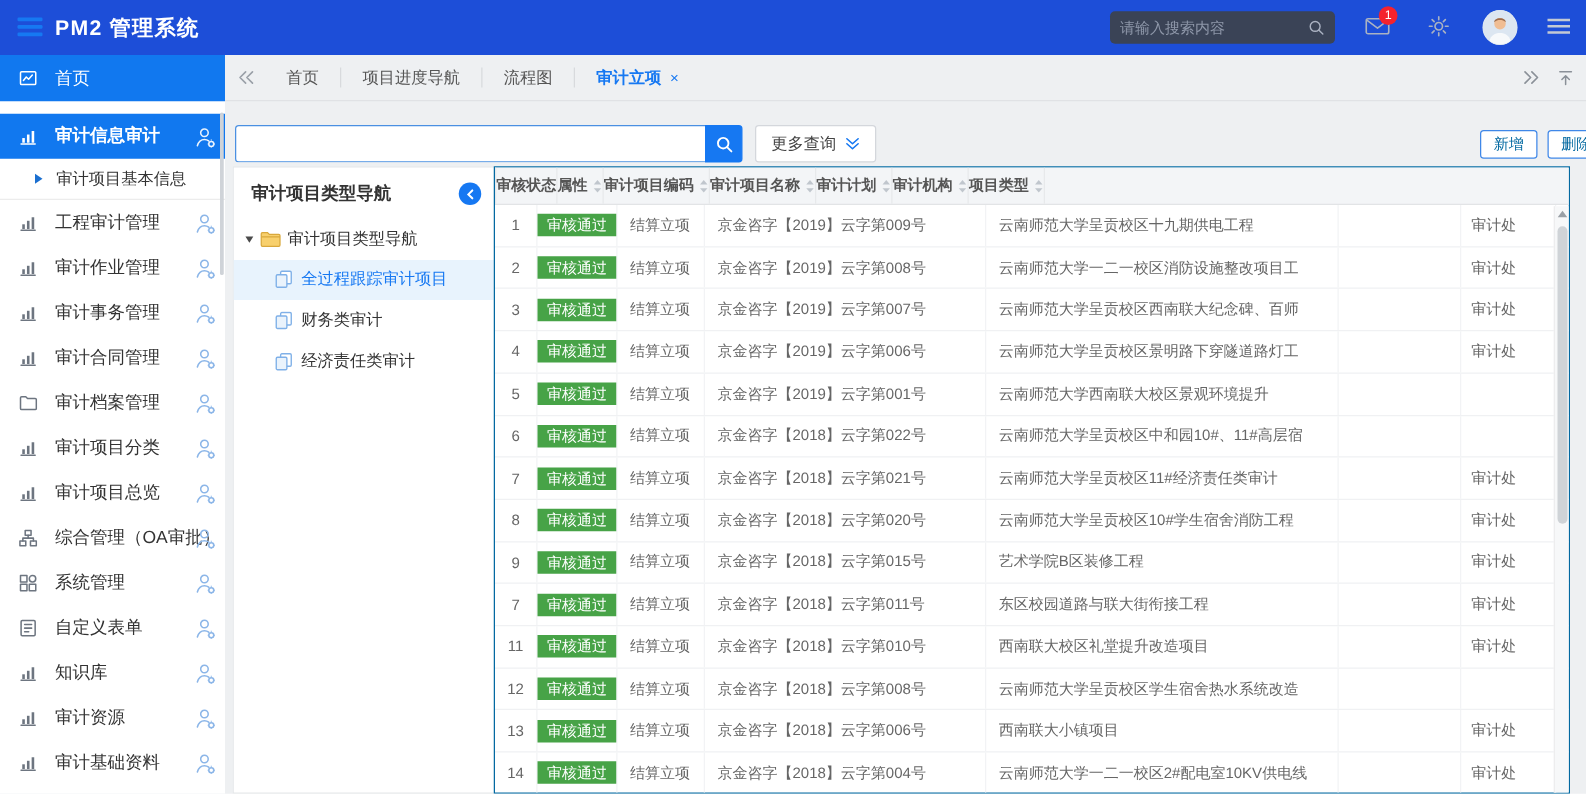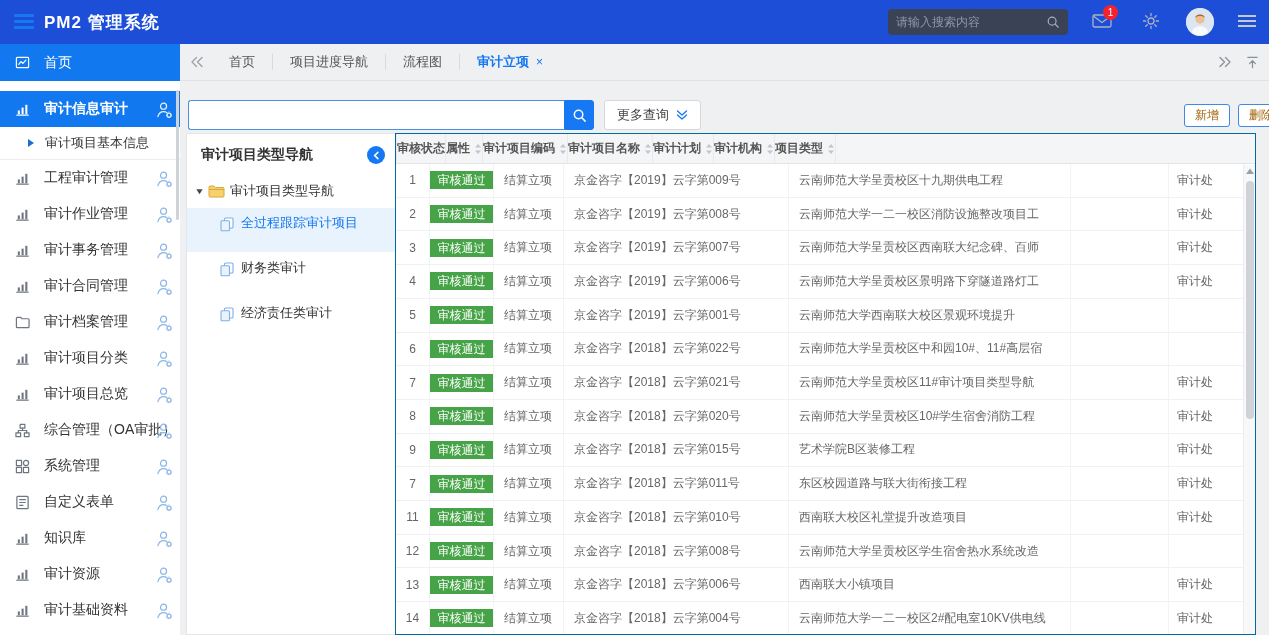--- a/index.html
+++ b/index.html
@@ -66,34 +66,34 @@
   .query-wrap { position:absolute; left:188px; top:100px; width:406px; height:30px; display:flex; z-index:5; }
   .query-input { flex:1; height:30px; border:1px solid #4a90e2; border-right:none; border-radius:3px 0 0 3px;
                  background:#fff; padding:0 8px; font-size:13px; color:#333; outline:none; }
   .query-btn { width:30px; height:30px; background:#1678f2; border:1px solid #1678f2; border-radius:0 3px 3px 0;
                display:flex; align-items:center; justify-content:center; color:#fff; cursor:pointer; }
   .more-btn { position:absolute; left:604px; top:100px; height:30px; padding:0 12px; background:#fff;
               border:1px solid #d4d7dc; border-radius:3px; font-size:13px; color:#444;
               display:flex; align-items:center; gap:7px; cursor:pointer; z-index:5; }
   .more-btn .dd { color:#1678f2; }
   .action-btns { position:absolute; left:1184px; top:104px; display:flex; gap:8px; z-index:5; }
-  .action-btns button { height:23px; padding:0 10px; font-size:12px; color:#a16207; background:#fff;
+  .action-btns button { height:23px; padding:0 10px; font-size:12px; color:#0369a1; background:#fff;
                         border:1px solid #3f87e8; border-radius:3px; cursor:pointer; white-space:nowrap; }
 
   
   .tree-panel { position:absolute; left:186px; top:133px; width:212px; height:502px; background:#fff;
                 border:1px solid #e4e6e9; z-index:4; }
   .tree-head { height:42px; display:flex; align-items:center; justify-content:space-between; padding:0 12px 0 14px; }
   .tree-title { font-size:14px; font-weight:700; color:#333; }
   .tree-toggle { width:18px; height:18px; border-radius:50%; background:#1678f2; color:#fff;
                  display:flex; align-items:center; justify-content:center; cursor:pointer; }
   .tree-root { display:flex; align-items:center; padding:6px 0 7px 8px; cursor:pointer; }
   .tree-root .caret { color:#4a4a4a; margin-right:4px; }
   .tree-root .lbl { font-size:13px; color:#333; margin-left:5px; }
-  .tree-child { display:flex; align-items:flex-end; padding:6px 4px 20px 33px; margin:1px 0; cursor:pointer; }
+  .tree-child { display:flex; align-items:center; padding:6px 4px 8px 33px; margin:1px 0; cursor:pointer; }
   .tree-child .lbl { font-size:13px; color:#333; margin-left:7px; white-space:nowrap; }
   .tree-child.selected { background:#e8f3fd; }
   .tree-child.selected .lbl { color:#1678f2; }
 
   
   .table-panel { position:absolute; left:395px; top:133px; width:861px; height:502px; background:#fff;
                  border:1px solid #0369a1; overflow:hidden; z-index:4; }
   .thead { display:flex; height:30px; background:#f3f5f7; border-bottom:1px solid #e2e4e6; }
   .th { display:flex; align-items:center; justify-content:center; font-size:12px; font-weight:700; color:#555;
         border-right:1px solid #e7e9eb; overflow:hidden; white-space:nowrap; flex:none; cursor:pointer; }
@@ -709,21 +709,21 @@
         <div class="td c6"></div>
         <div class="td c7"></div>
       </div>
       <div class="trow">
         <div class="td c0">7</div>
         <div class="td c1">
           <span class="badge">审核通过</span>
         </div>
         <div class="td c2">结算立项</div>
         <div class="td c3">京金咨字【2018】云字第021号</div>
-        <div class="td c4">云南师范大学呈贡校区11#审计项目类型导航</div>
+        <div class="td c4">云南师范大学呈贡校区11#经济责任类审计</div>
         <div class="td c5"></div>
         <div class="td c6">审计处</div>
         <div class="td c7"></div>
       </div>
       <div class="trow">
         <div class="td c0">8</div>
         <div class="td c1">
           <span class="badge">审核通过</span>
         </div>
         <div class="td c2">结算立项</div>

